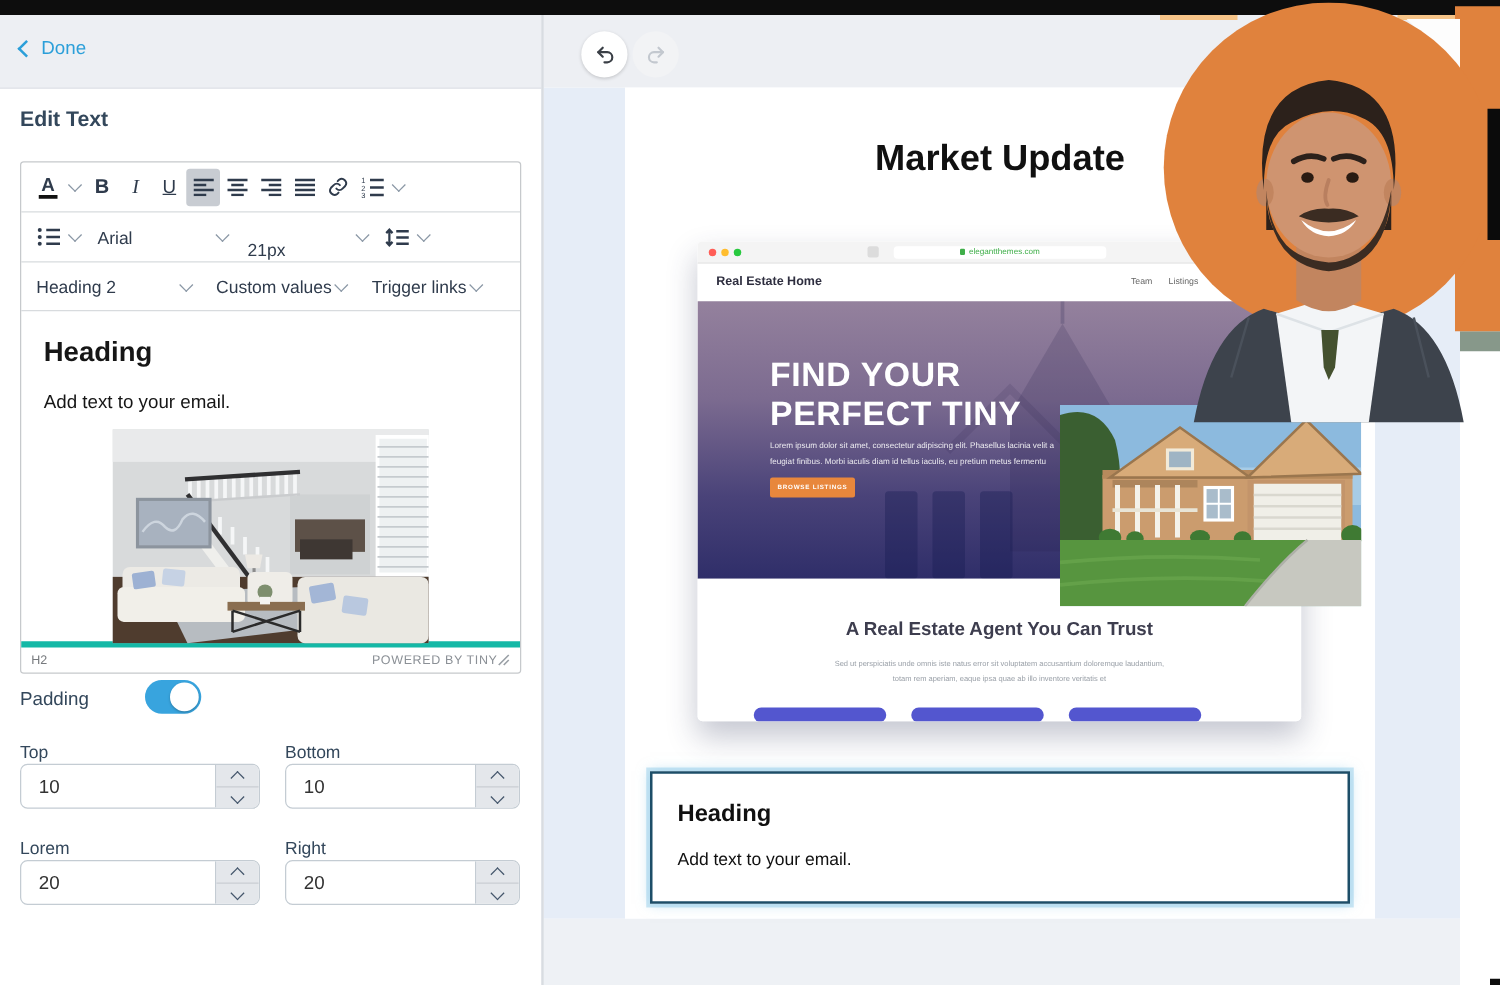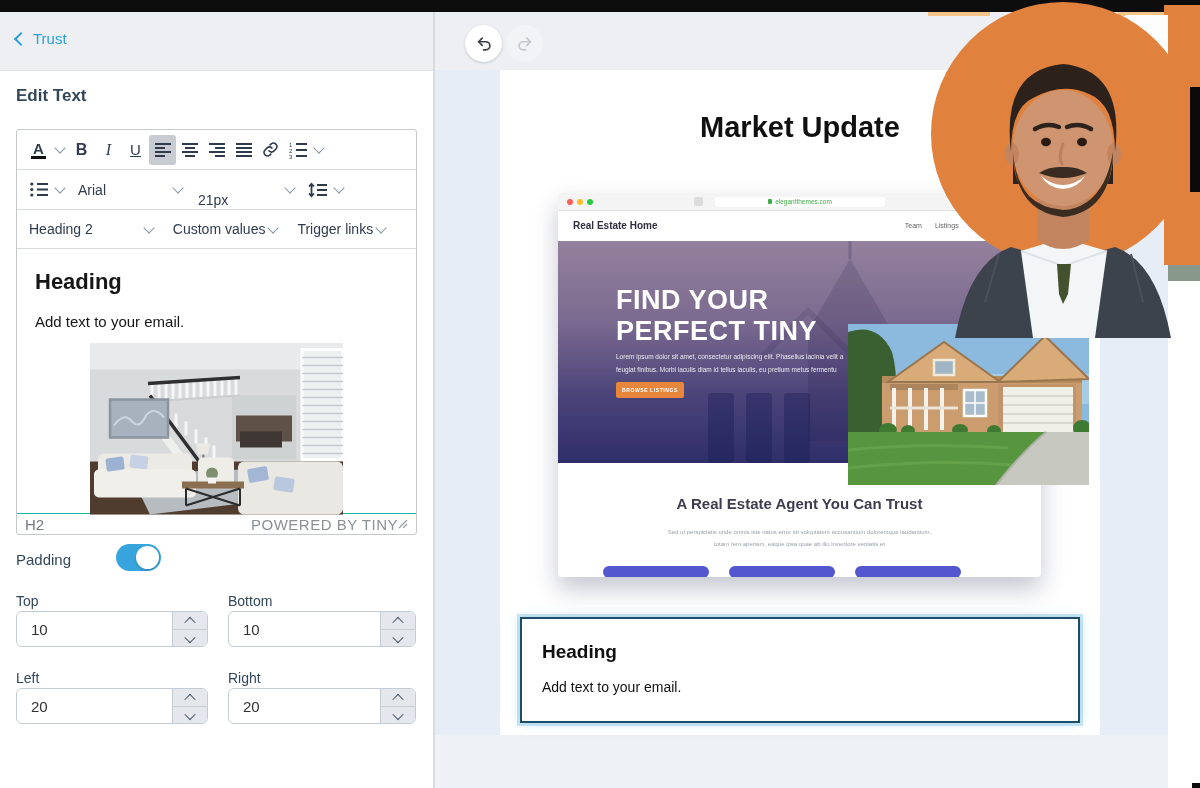--- a/index.html
+++ b/index.html
@@ -25,21 +25,21 @@
   .lbl-b{font-size:16px;font-weight:bold;}
   .lbl-i{font-size:16px;font-style:italic;font-family:"Liberation Serif",serif;}
   .lbl-u{font-size:15px;text-decoration:underline;}
   .tb-text{font-size:14px;color:#2f3b4c;}
   .fname{width:92px;margin-left:10px;}
   .fsize{width:84px;margin-left:12px;margin-top:20px;}
   .editor-area{padding:12px 18px 8px 18px;height:264px;box-sizing:border-box;cursor:text;}
   .ed-heading{font-size:22px;font-weight:bold;color:#161616;margin-top:8px;}
   .ed-body{font-size:15px;color:#161616;margin-top:18px;}
   .ed-img{display:block;margin:13px auto 0 auto;width:253px;height:172px;}
-  .status-bar{display:flex;align-items:center;justify-content:space-between;height:20px;border-top:1px solid #14b8a6;padding:0 8px;font-size:15px;color:#76797d;}
+  .status-bar{display:flex;align-items:center;justify-content:space-between;height:20px;border-top:5px solid #14b8a6;padding:0 8px;font-size:10px;color:#76797d;}
   .status-right{display:flex;align-items:center;gap:0;letter-spacing:.5px;color:#8b9096;}
 
   .pad-label{position:absolute;left:16px;top:539px;font-size:15px;color:#33475b;}
   .toggle{position:absolute;left:116px;top:532px;width:45px;height:27px;border-radius:14px;background:#38a4de;cursor:pointer;}
   .toggle .knob{position:absolute;right:2px;top:2px;width:23px;height:23px;border-radius:50%;background:#fff;box-shadow:0 1px 2px rgba(0,0,0,.25);}
 
   .field-label{position:absolute;font-size:14px;color:#33475b;}
   .num-wrap{position:absolute;height:36px;background:#fff;border:1px solid #c4ccd3;border-radius:6px;box-sizing:border-box;}
   .num-wrap input{position:absolute;left:0;top:0;width:calc(100% - 40px);height:100%;border:0;outline:0;background:transparent;
                   font-family:"Liberation Sans",sans-serif;font-size:15px;color:#333;padding:0 0 0 14px;}
@@ -115,21 +115,21 @@
 <body>
 
 <div class="stage">
 
   <div class="topbar"></div>
 
   <div class="left-panel">
     <div class="panel-header">
       <div class="done-link">
         <span class="back-chev"></span>
-        <span>Trust</span>
+        <span>Done</span>
       </div>
     </div>
 
     <div class="edit-title">Edit Text</div>
 
     <div class="tiny-box">
 
       <div class="tb-row">
         <div class="tb-btn">
           <span class="lbl-a">A</span>
@@ -294,21 +294,21 @@
       <div class="spin">
         <div class="half">
             <span class="s-chev s-up"></span>
           </div>
         <div class="half">
             <span class="s-chev s-dn"></span>
           </div>
       </div>
     </div>
 
-    <div class="field-label" style="left:16px;top:658px;">Left</div>
+    <div class="field-label" style="left:16px;top:658px;">Lorem</div>
     <div class="num-wrap" style="left:16px;top:676px;width:192px;">
       <input value="20" style="">
       <div class="spin">
         <div class="half">
             <span class="s-chev s-up"></span>
           </div>
         <div class="half">
             <span class="s-chev s-dn"></span>
           </div>
       </div>

